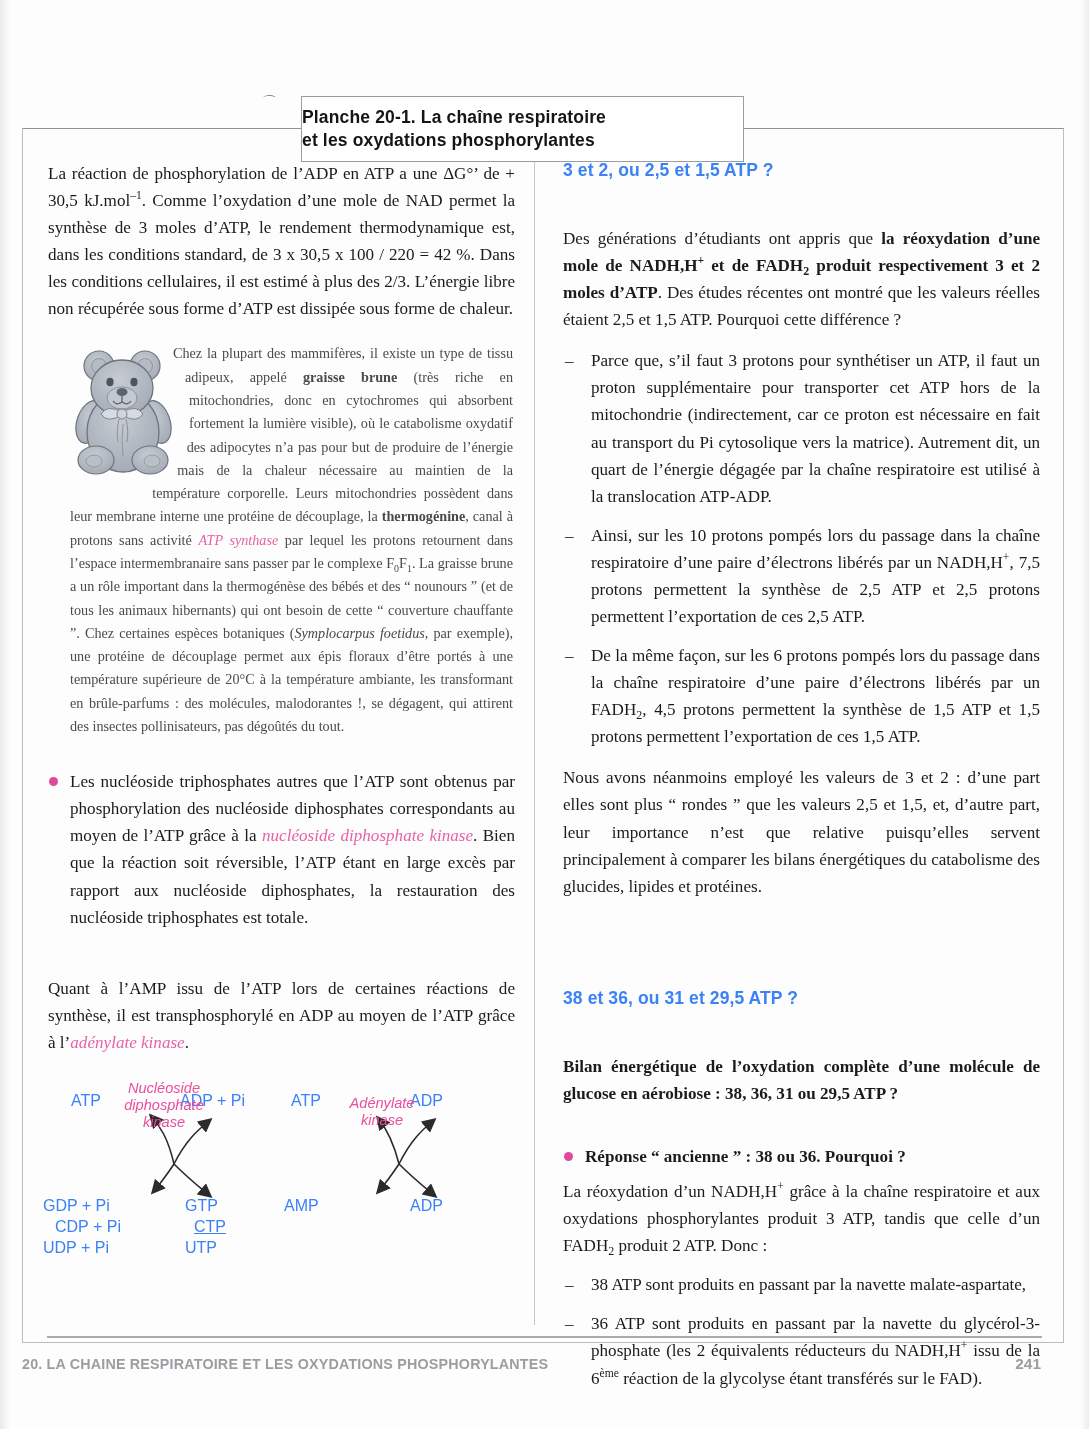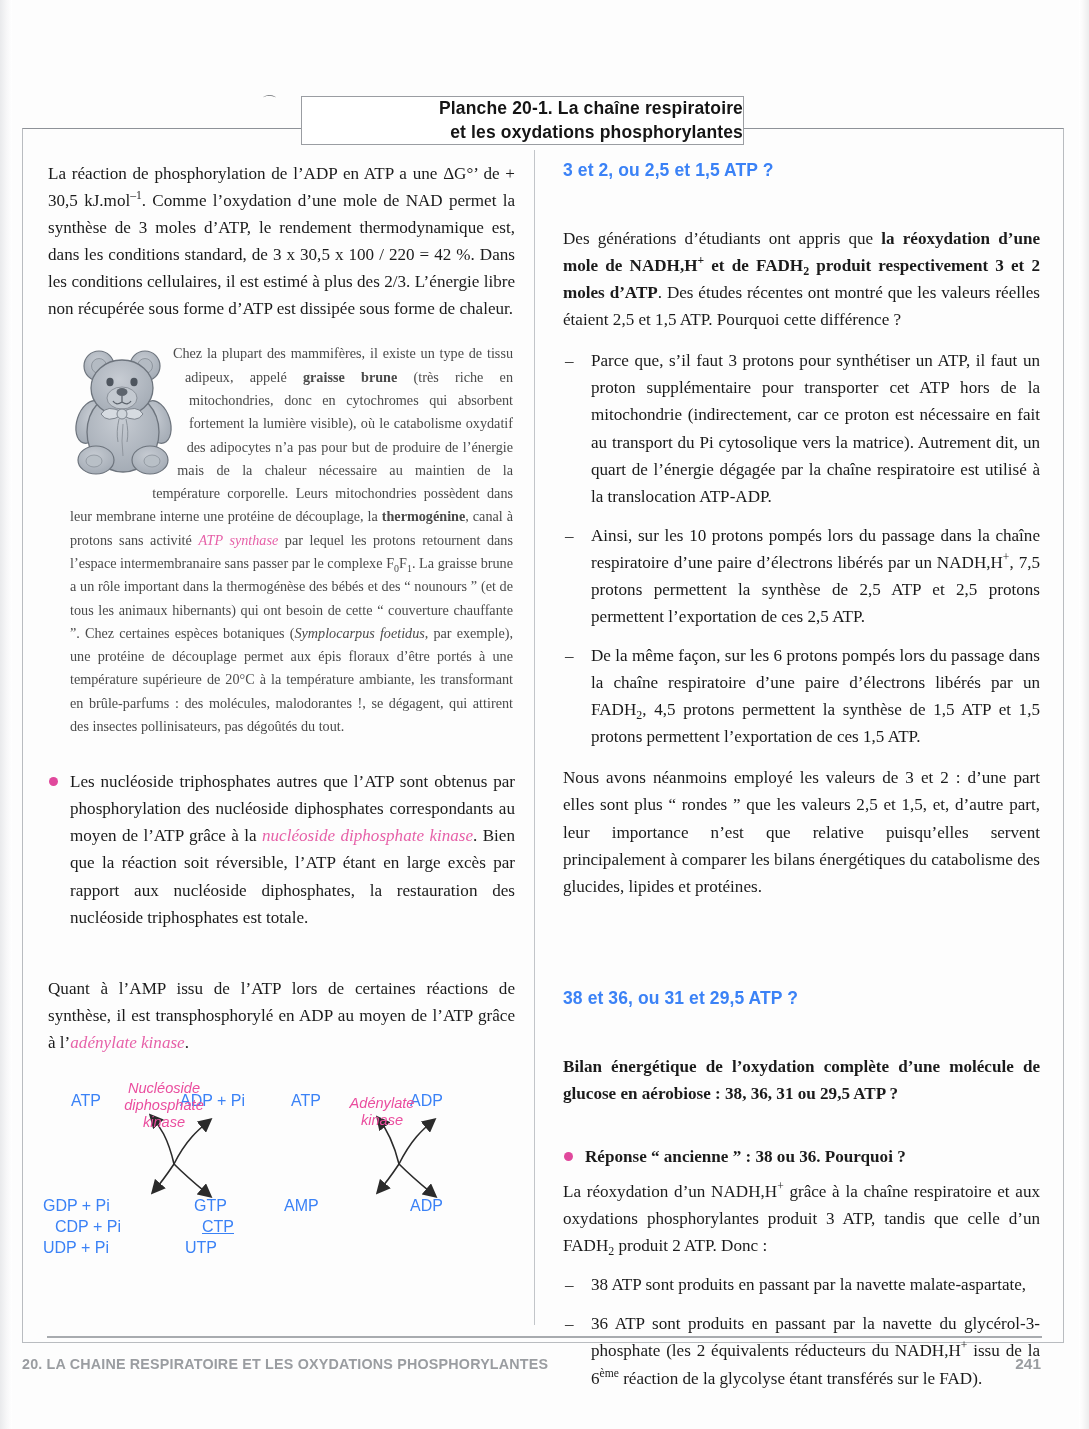--- a/index.html
+++ b/index.html
@@ -43,27 +43,27 @@
     height: 1175px;
     background: #c2c5c9;
   }
 
   
   .title-box {
     position: absolute;
     left: 301px;
     top: 96px;
     width: 443px;
-    height: 49px;
+    height: 66px;
     border: 1px solid #9a9da2;
     background: #ffffff;
     box-sizing: border-box;
     display: flex;
     flex-direction: column;
-    align-items: flex-end;
+    align-items: flex-start;
     justify-content: center;
     z-index: 6;
   }
   .title-box .tline {
     font-family: "Liberation Sans", sans-serif;
     font-weight: bold;
     font-size: 17.5px;
     letter-spacing: 0.15px;
     color: #151515;
     line-height: 1.32;
@@ -348,22 +348,22 @@
       <span class="rxn-label" style="left:23px; top:20px;">ATP</span>
       <span class="rxn-label" style="left:132px; top:20px;">ADP + Pi</span>
       <div class="rxn-enz" style="left:66px; top:8px; width:100px;">
         <div>Nucléoside</div>
         <div>diphosphate</div>
         <div>kinase</div>
       </div>
       <span class="rxn-label" style="left:-5px; top:125px;">GDP + Pi</span>
       <span class="rxn-label" style="left:-5px; top:146px;margin-left:12px;">CDP + Pi</span>
       <span class="rxn-label" style="left:-5px; top:167px;">UDP + Pi</span>
-      <span class="rxn-label" style="left:137px; top:125px;margin-left:9px;">GTP</span>
-      <span class="rxn-label" style="left:154px; top:146px;text-decoration:underline;">CTP</span>
+      <span class="rxn-label" style="left:137px; top:125px;">GTP</span>
+      <span class="rxn-label" style="left:146px; top:146px;text-decoration:underline;">CTP</span>
       <span class="rxn-label" style="left:137px; top:167px;">UTP</span>
 
       <span class="rxn-label" style="left:243px; top:20px;">ATP</span>
       <span class="rxn-label" style="left:362px; top:20px;">ADP</span>
       <div class="rxn-enz" style="left:289px; top:23px; width:90px;">
         <div>Adénylate</div>
         <div>kinase</div>
       </div>
       <span class="rxn-label" style="left:236px; top:125px;">AMP</span>
       <span class="rxn-label" style="left:362px; top:125px;">ADP</span>

